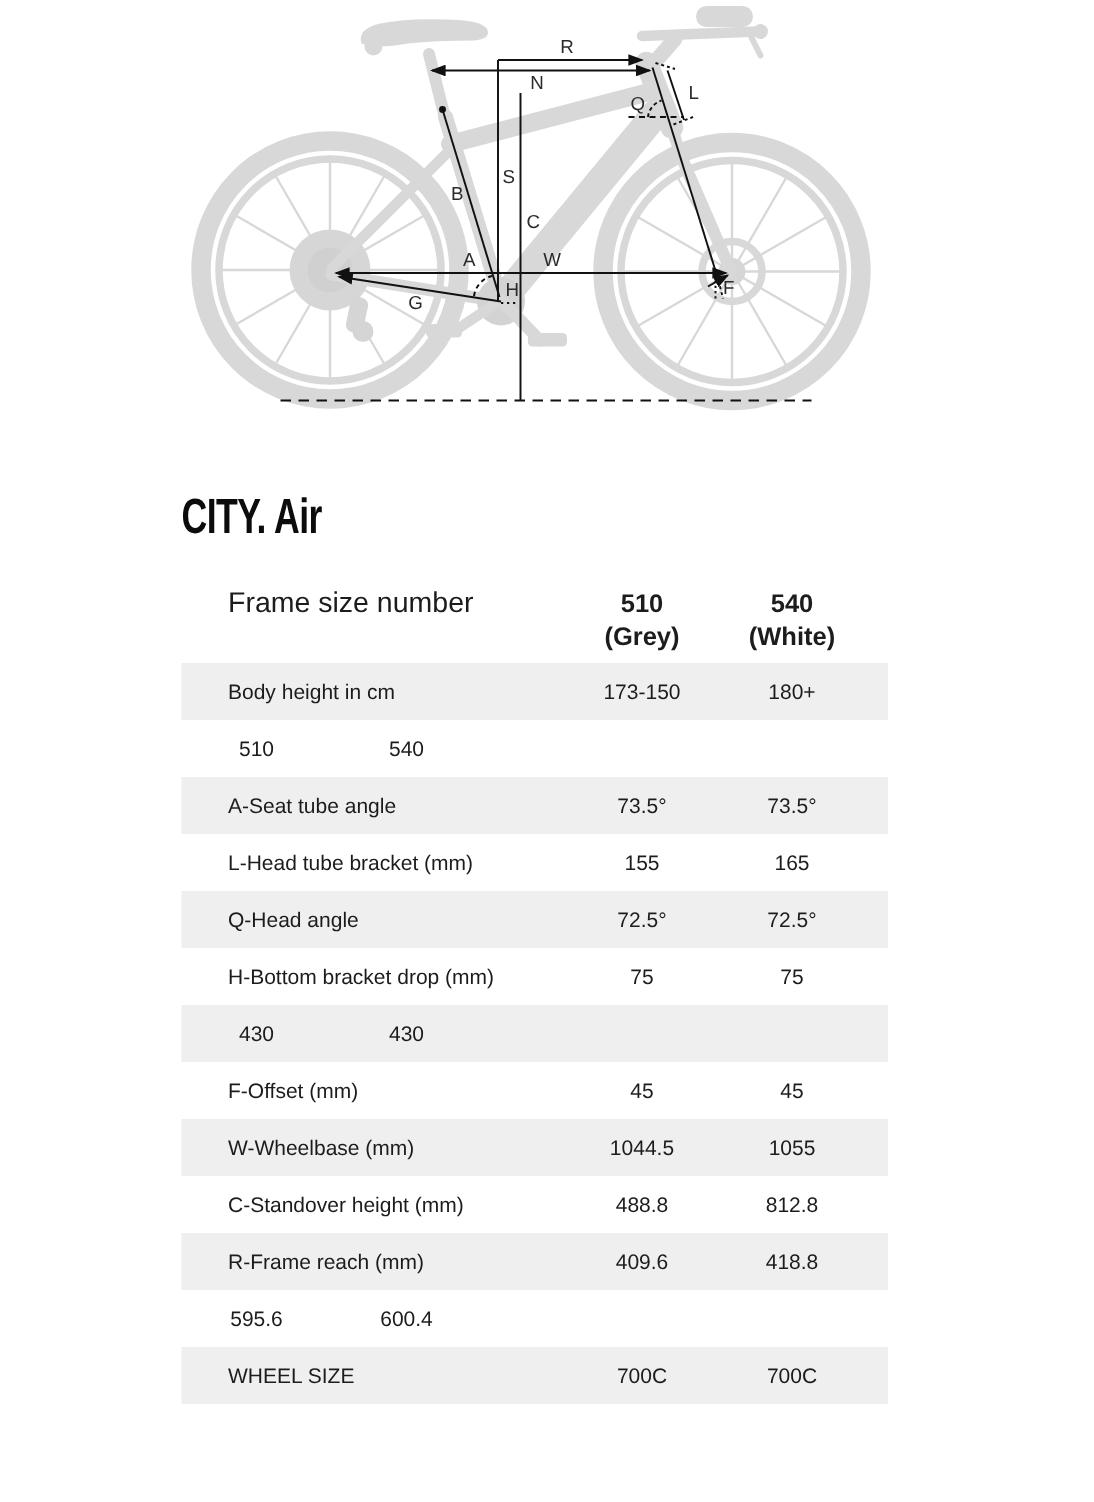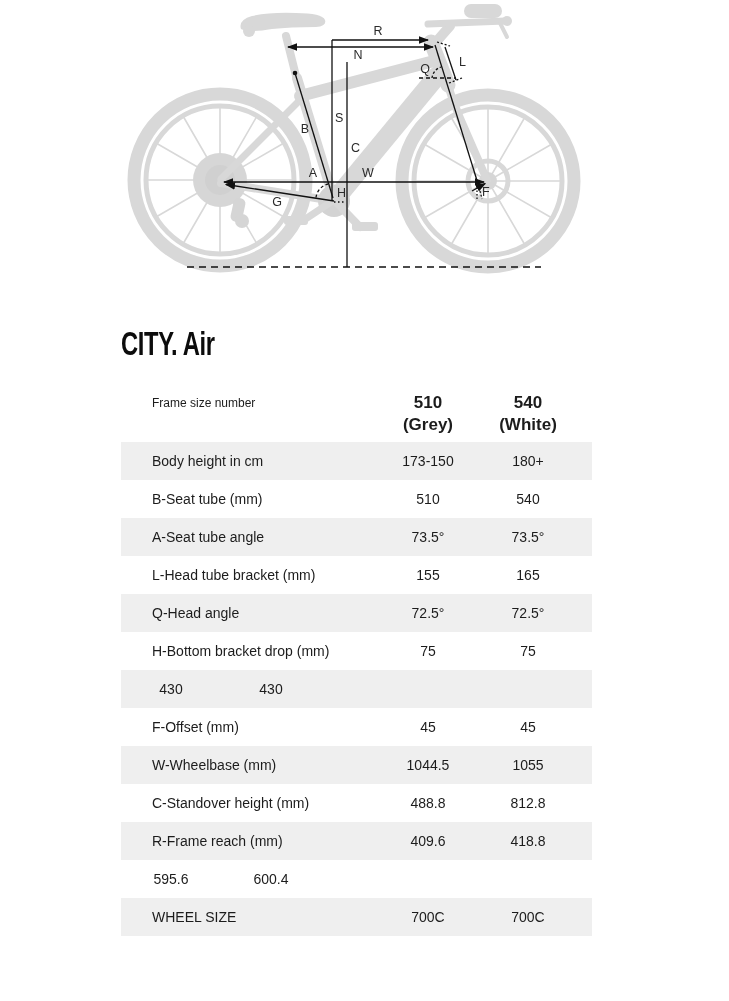--- a/index.html
+++ b/index.html
@@ -12,21 +12,21 @@
   .diagram .glabel{font:12.5px "Liberation Sans",sans-serif;fill:#2b2b2b;stroke:none;}
   .diagram .sil{stroke:#d8d8d8;fill:none;stroke-linecap:round;}
 
   
   .title{margin:26px 0 0 121px;font-size:33px;line-height:36px;font-weight:bold;color:#0c0c0c;
          letter-spacing:-0.5px;transform:scaleX(0.72);transform-origin:0 50%;white-space:nowrap;}
 
   
   .spec-table{margin:30px 0 0 121px;width:471px;box-sizing:border-box;}
   .th-row{display:flex;align-items:flex-start;height:50px;padding-right:14px;box-sizing:border-box;}
-  .th-label{flex:1;padding-left:31px;font-size:12px;line-height:22px;}
+  .th-label{flex:1;padding-left:31px;font-size:19px;line-height:22px;}
   .th-col{width:100px;text-align:center;font-weight:bold;font-size:17px;line-height:22px;}
   .t-body{}
   .t-row{display:flex;align-items:center;height:38px;font-size:14px;padding-right:14px;box-sizing:border-box;}
   .t-row:nth-child(odd){background:#efefef;}
   .t-label{flex:1;padding-left:31px;}
   .t-val{width:100px;text-align:center;}
 </style>
 </head>
 <body>
 
@@ -133,21 +133,20 @@
       </div>
     </div>
 
     <div class="t-body">
       <div class="t-row">
         <div class="t-label">Body height in cm</div>
         <div class="t-val">173-150</div>
         <div class="t-val">180+</div>
       </div>
       <div class="t-row">
-        <div class="t-label">B-Seat tube (mm)</div>
         <div class="t-val">510</div>
         <div class="t-val">540</div>
       </div>
       <div class="t-row">
         <div class="t-label">A-Seat tube angle</div>
         <div class="t-val">73.5°</div>
         <div class="t-val">73.5°</div>
       </div>
       <div class="t-row">
         <div class="t-label">L-Head tube bracket (mm)</div>

